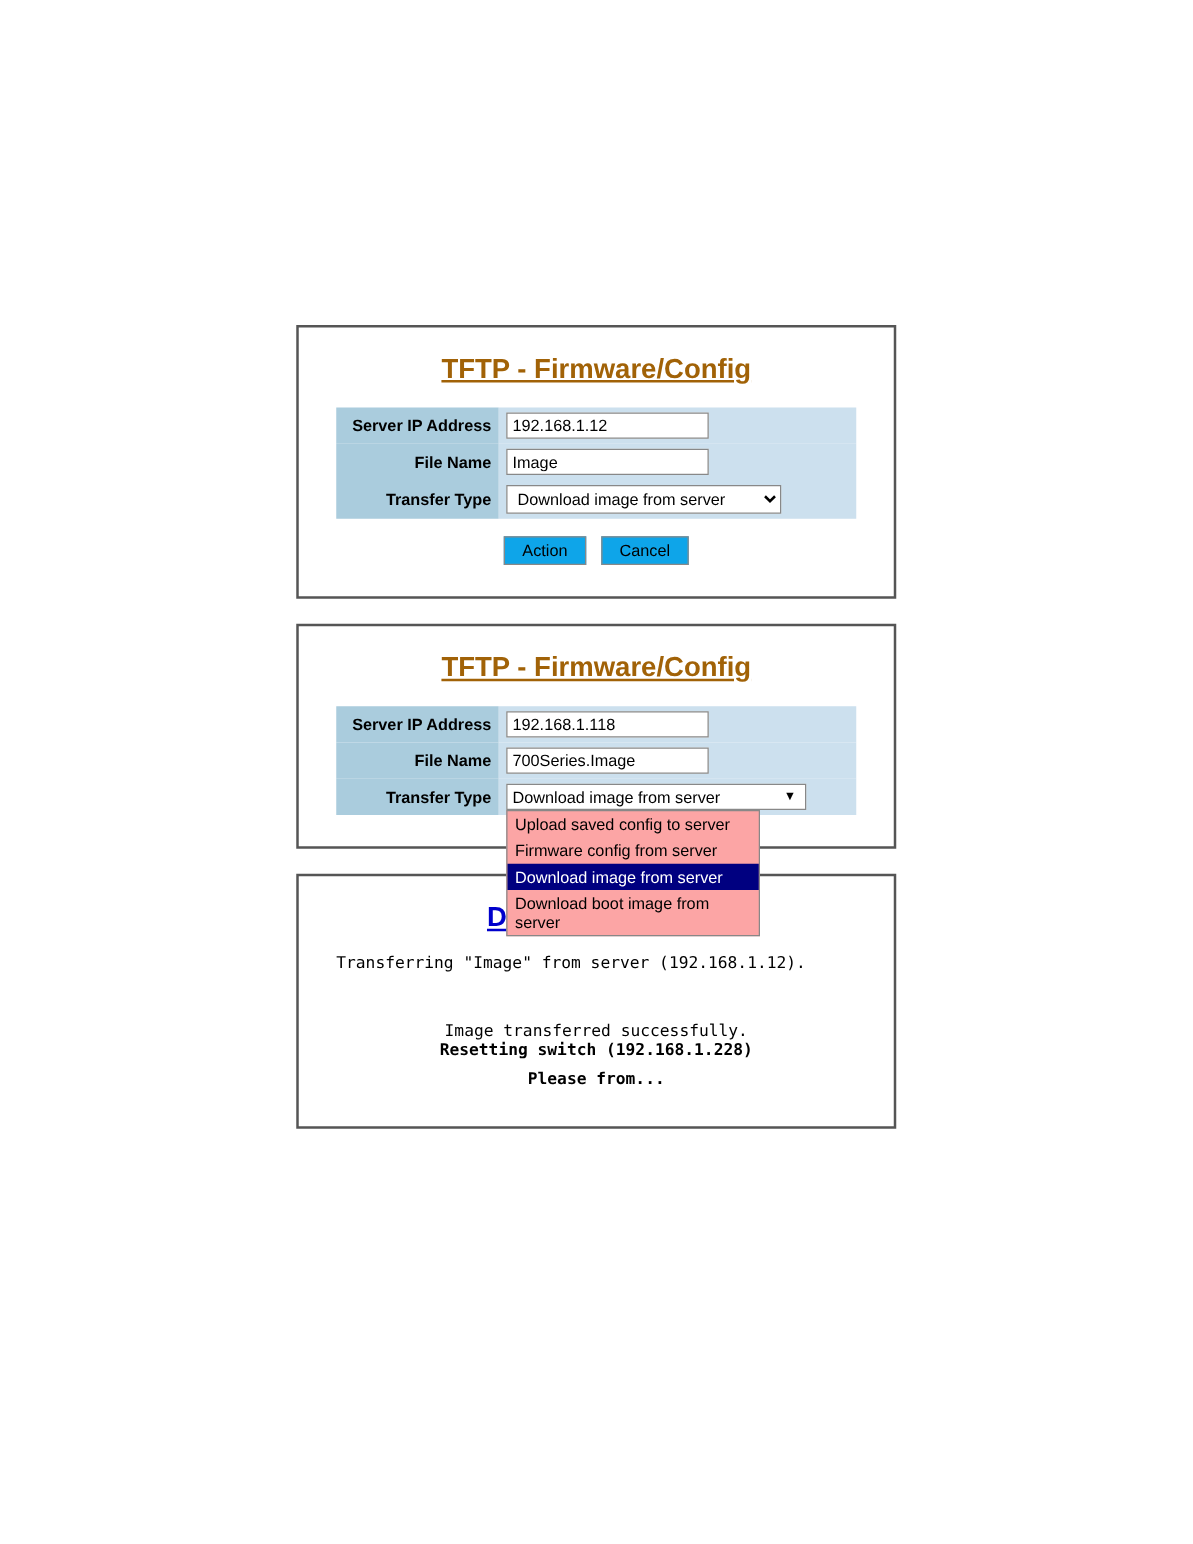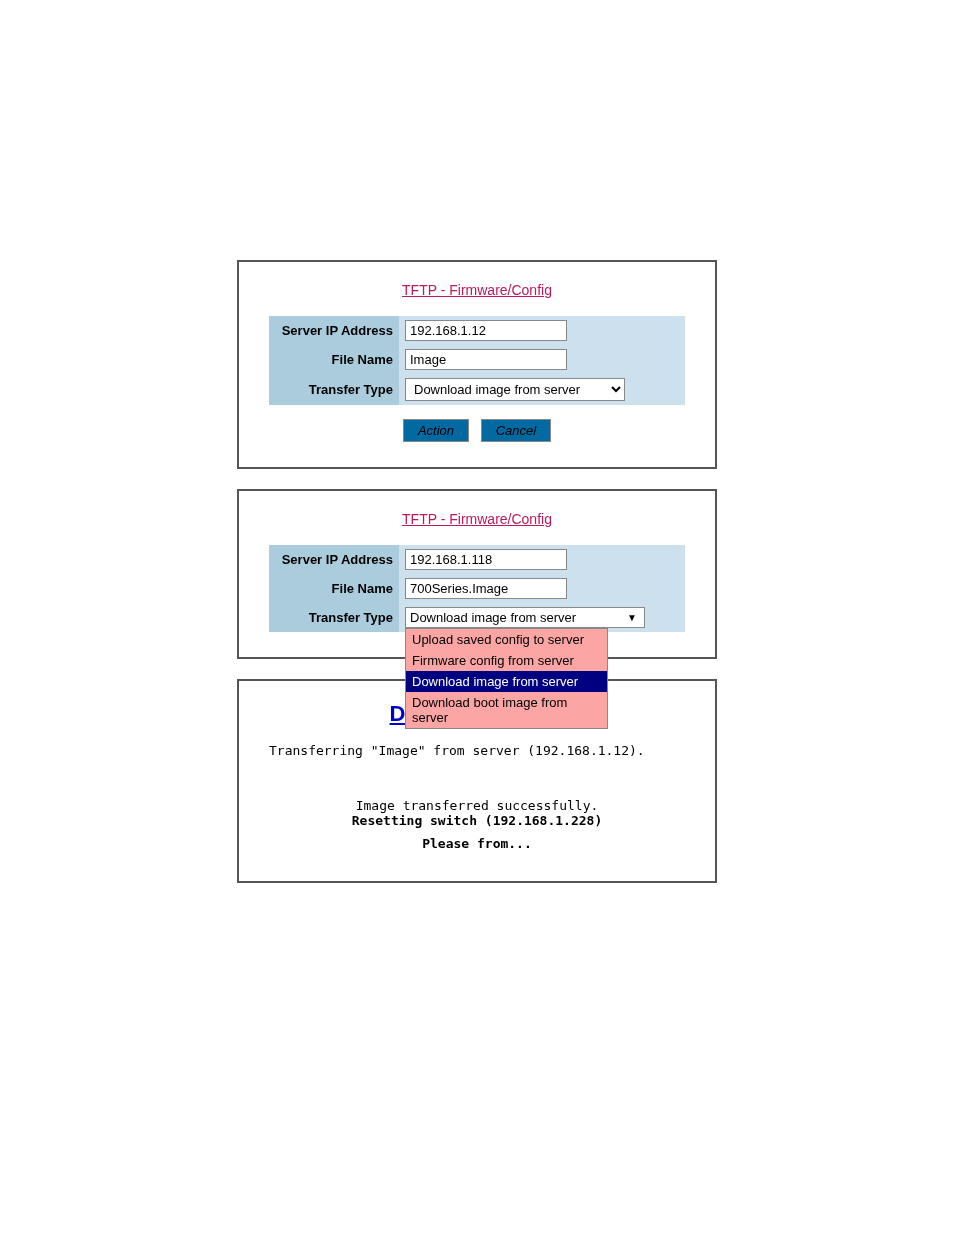--- a/index.html
+++ b/index.html
@@ -23,23 +23,23 @@
 
     .panel {
       border: 2px solid #555;
       background: #ffffff;
       width: 480px;
       padding: 20px 30px 25px 30px;
     }
 
     .panel-title {
       text-align: center;
-      font-size: 14px;
-      font-weight: normal;
-      color: #be185d;
+      font-size: 22px;
+      font-weight: bold;
+      color: #a16207;
       text-decoration: underline;
       margin-bottom: 18px;
       font-family: Arial, sans-serif;
     }
 
     .form-table {
       width: 100%;
       border-collapse: collapse;
     }
 
@@ -81,23 +81,22 @@
     .button-row {
       text-align: center;
       margin-top: 14px;
     }
 
     .button-row button {
       font-size: 13px;
       padding: 3px 14px;
       margin: 0 4px;
       border: 1px solid #888;
-      background: #0369a1;
+      background: #0ea5e9;
       cursor: pointer;
-      font-style: italic;
     }
 
     
     .dropdown-container {
       position: relative;
       display: inline-block;
     }
 
     .dropdown-open {
       border: 1px solid #888;

